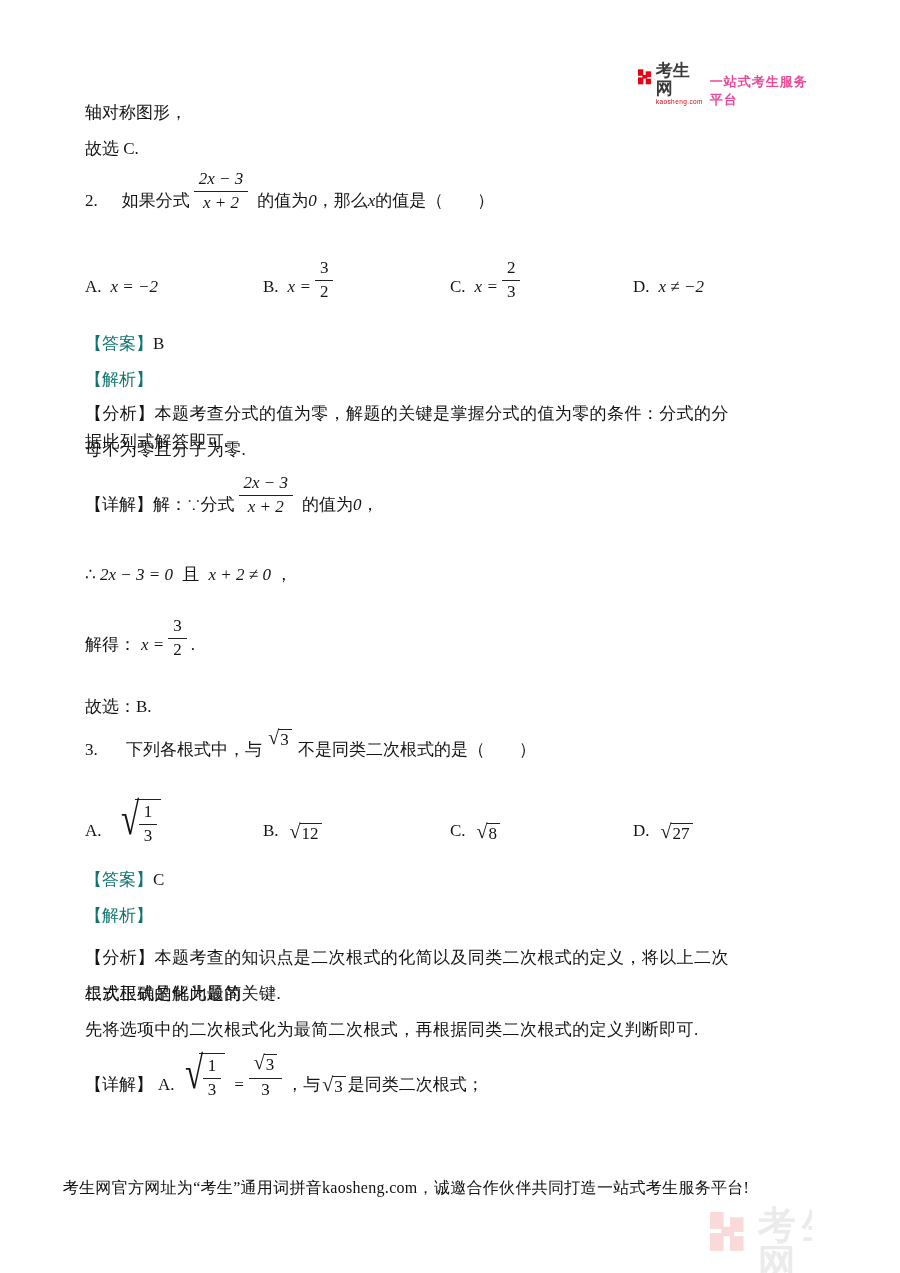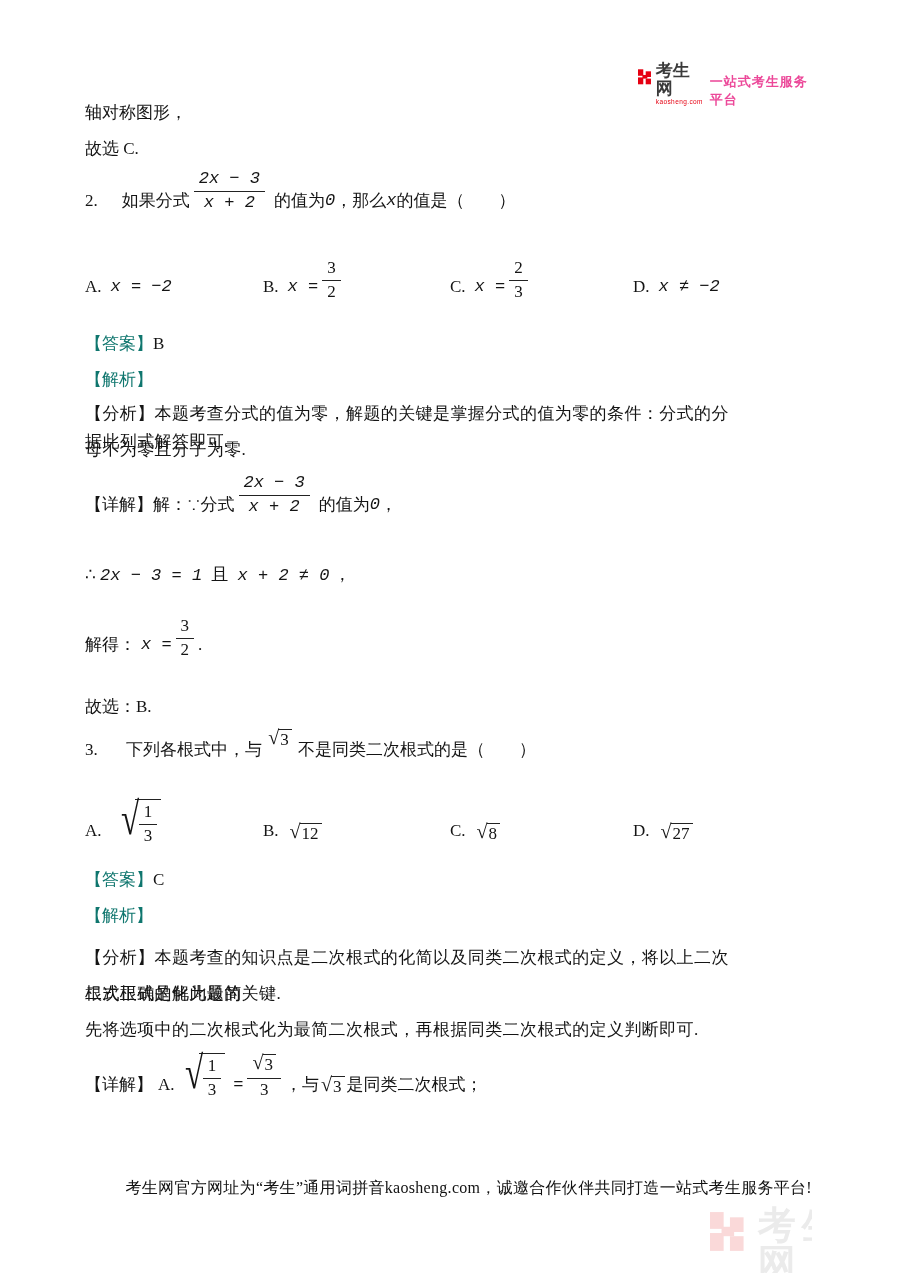--- a/index.html
+++ b/index.html
@@ -14,21 +14,21 @@
   .brand-domain{font-family:"Liberation Sans","DejaVu Sans",sans-serif;font-size:6.5px;color:#e60012;letter-spacing:.4px;}
   .brand-tagline{font-family:"Liberation Sans","DejaVu Sans",sans-serif;font-size:13px;font-weight:bold;color:#ec4899;margin:11px 0 0 7px;letter-spacing:1px;}
 
   
   .ln{position:absolute;left:85px;right:80px;line-height:1.35;}
   .row{display:flex;align-items:flex-end;}
   .row .zh,.row .lat,.row .m{padding-bottom:3px;}
   .para{line-height:36px;letter-spacing:.4px;}
   .blue{color:#0f766e;}
   .lat{font-family:"Liberation Serif","DejaVu Serif",serif;}
-  .m{font-family:Liberation Mono, monospace;font-style:italic;}
+  .m{font-family:Liberation Serif, serif;font-style:italic;}
   .gap-s{margin-left:5px;}  .gap-m{margin-left:24px;}
 
   
   .frac{display:inline-block;text-align:center;vertical-align:middle;line-height:1.2;margin:0 4px;}
   .frac .fn{display:block;padding:0 5px 1px;border-bottom:1.4px solid #222;}
   .frac .fd{display:block;padding-top:1px;}
 
   
   .sq{display:inline-flex;align-items:flex-start;font-style:normal;margin:0 2px;}
   .sq .sym{font-size:1.18em;line-height:1;margin-right:-1px;position:relative;top:-2px;}
@@ -41,21 +41,21 @@
   .sqf .frac{margin:0;}
   .raised{position:relative;top:-9px;}
 
   
   .optrow{display:grid;grid-template-columns:178px 187px 183px 1fr;align-items:end;}
   .opt{display:flex;align-items:flex-end;}
   .opt .olabel{padding-bottom:3px;margin-right:9px;}
   .opt .m{padding-bottom:3px;}
 
   
-  .footer{position:absolute;left:0;right:0;top:1178px;text-align:right;font-size:16px;color:#111;letter-spacing:.3px;}
+  .footer{position:absolute;left:0;right:0;top:1178px;text-align:center;font-size:16px;color:#111;letter-spacing:.3px;}
   .wm{position:absolute;left:710px;top:1206px;display:flex;align-items:flex-start;}
   .wm-icon{width:38px;height:48px;margin-top:2px;}
   .wm-text{margin-left:12px;}
   .wm-cn{font-family:"Liberation Sans","DejaVu Sans",sans-serif;font-size:38px;font-weight:bold;color:#ebebeb;letter-spacing:6px;line-height:1;}
   .wm-domain{font-family:"Liberation Sans","DejaVu Sans",sans-serif;font-size:15px;color:#e6e6e6;letter-spacing:2px;margin-top:2px;}
 </style>
 </head>
 <body>
 
 <div class="page">
@@ -143,21 +143,21 @@
       <span class="fn m">2x − 3</span>
       <span class="fd m">x + 2</span>
     </span>
     <span class="zh gap-s">的值为</span>
     <span class="m">0</span>
     <span class="zh">，</span>
   </div>
 
   <div class="ln" style="top:564px">
     <span class="zh">∴</span>
-    <span class="m">2x − 3 = 1</span>
+    <span class="m">2x − 3 = 0</span>
     <span class="zh gap-s">且</span>
     <span class="m gap-s">x + 2 ≠ 0</span>
     <span class="zh">，</span>
   </div>
 
   <div class="ln row" style="top:608px;height:52px">
     <span class="zh">解得：</span>
     <span class="m gap-s">x =</span>
     <span class="frac">
       <span class="fn">3</span>

